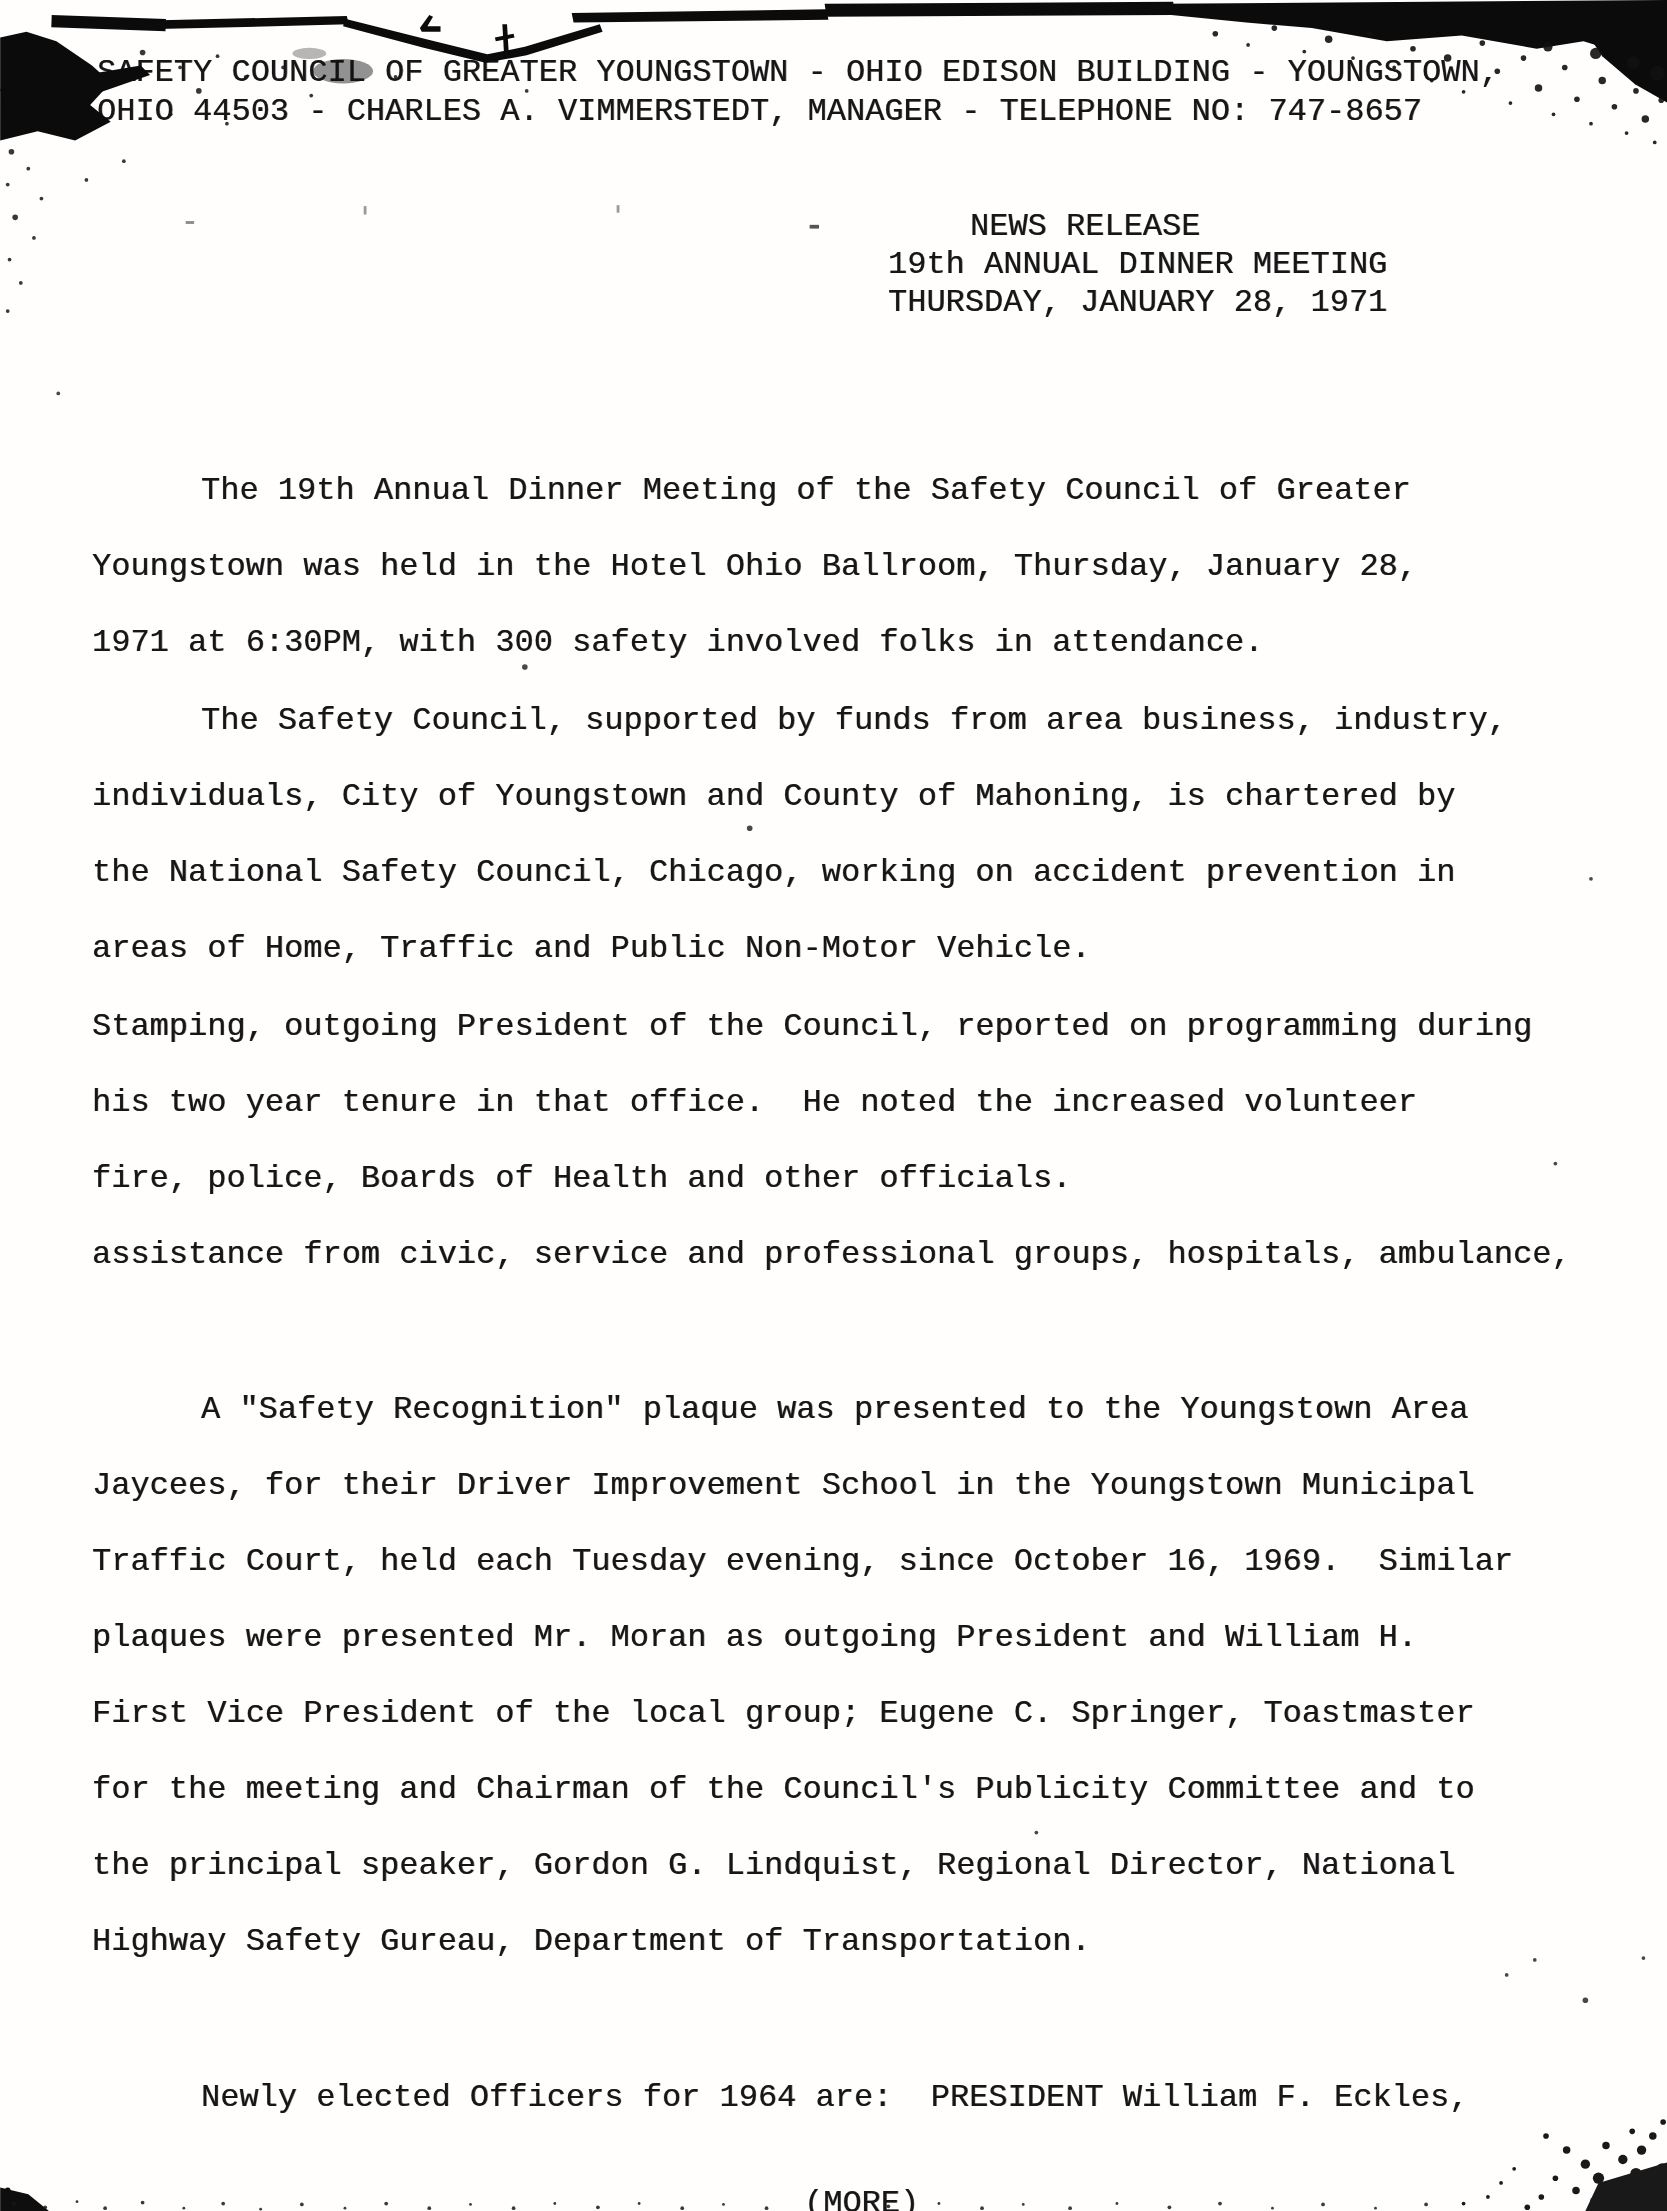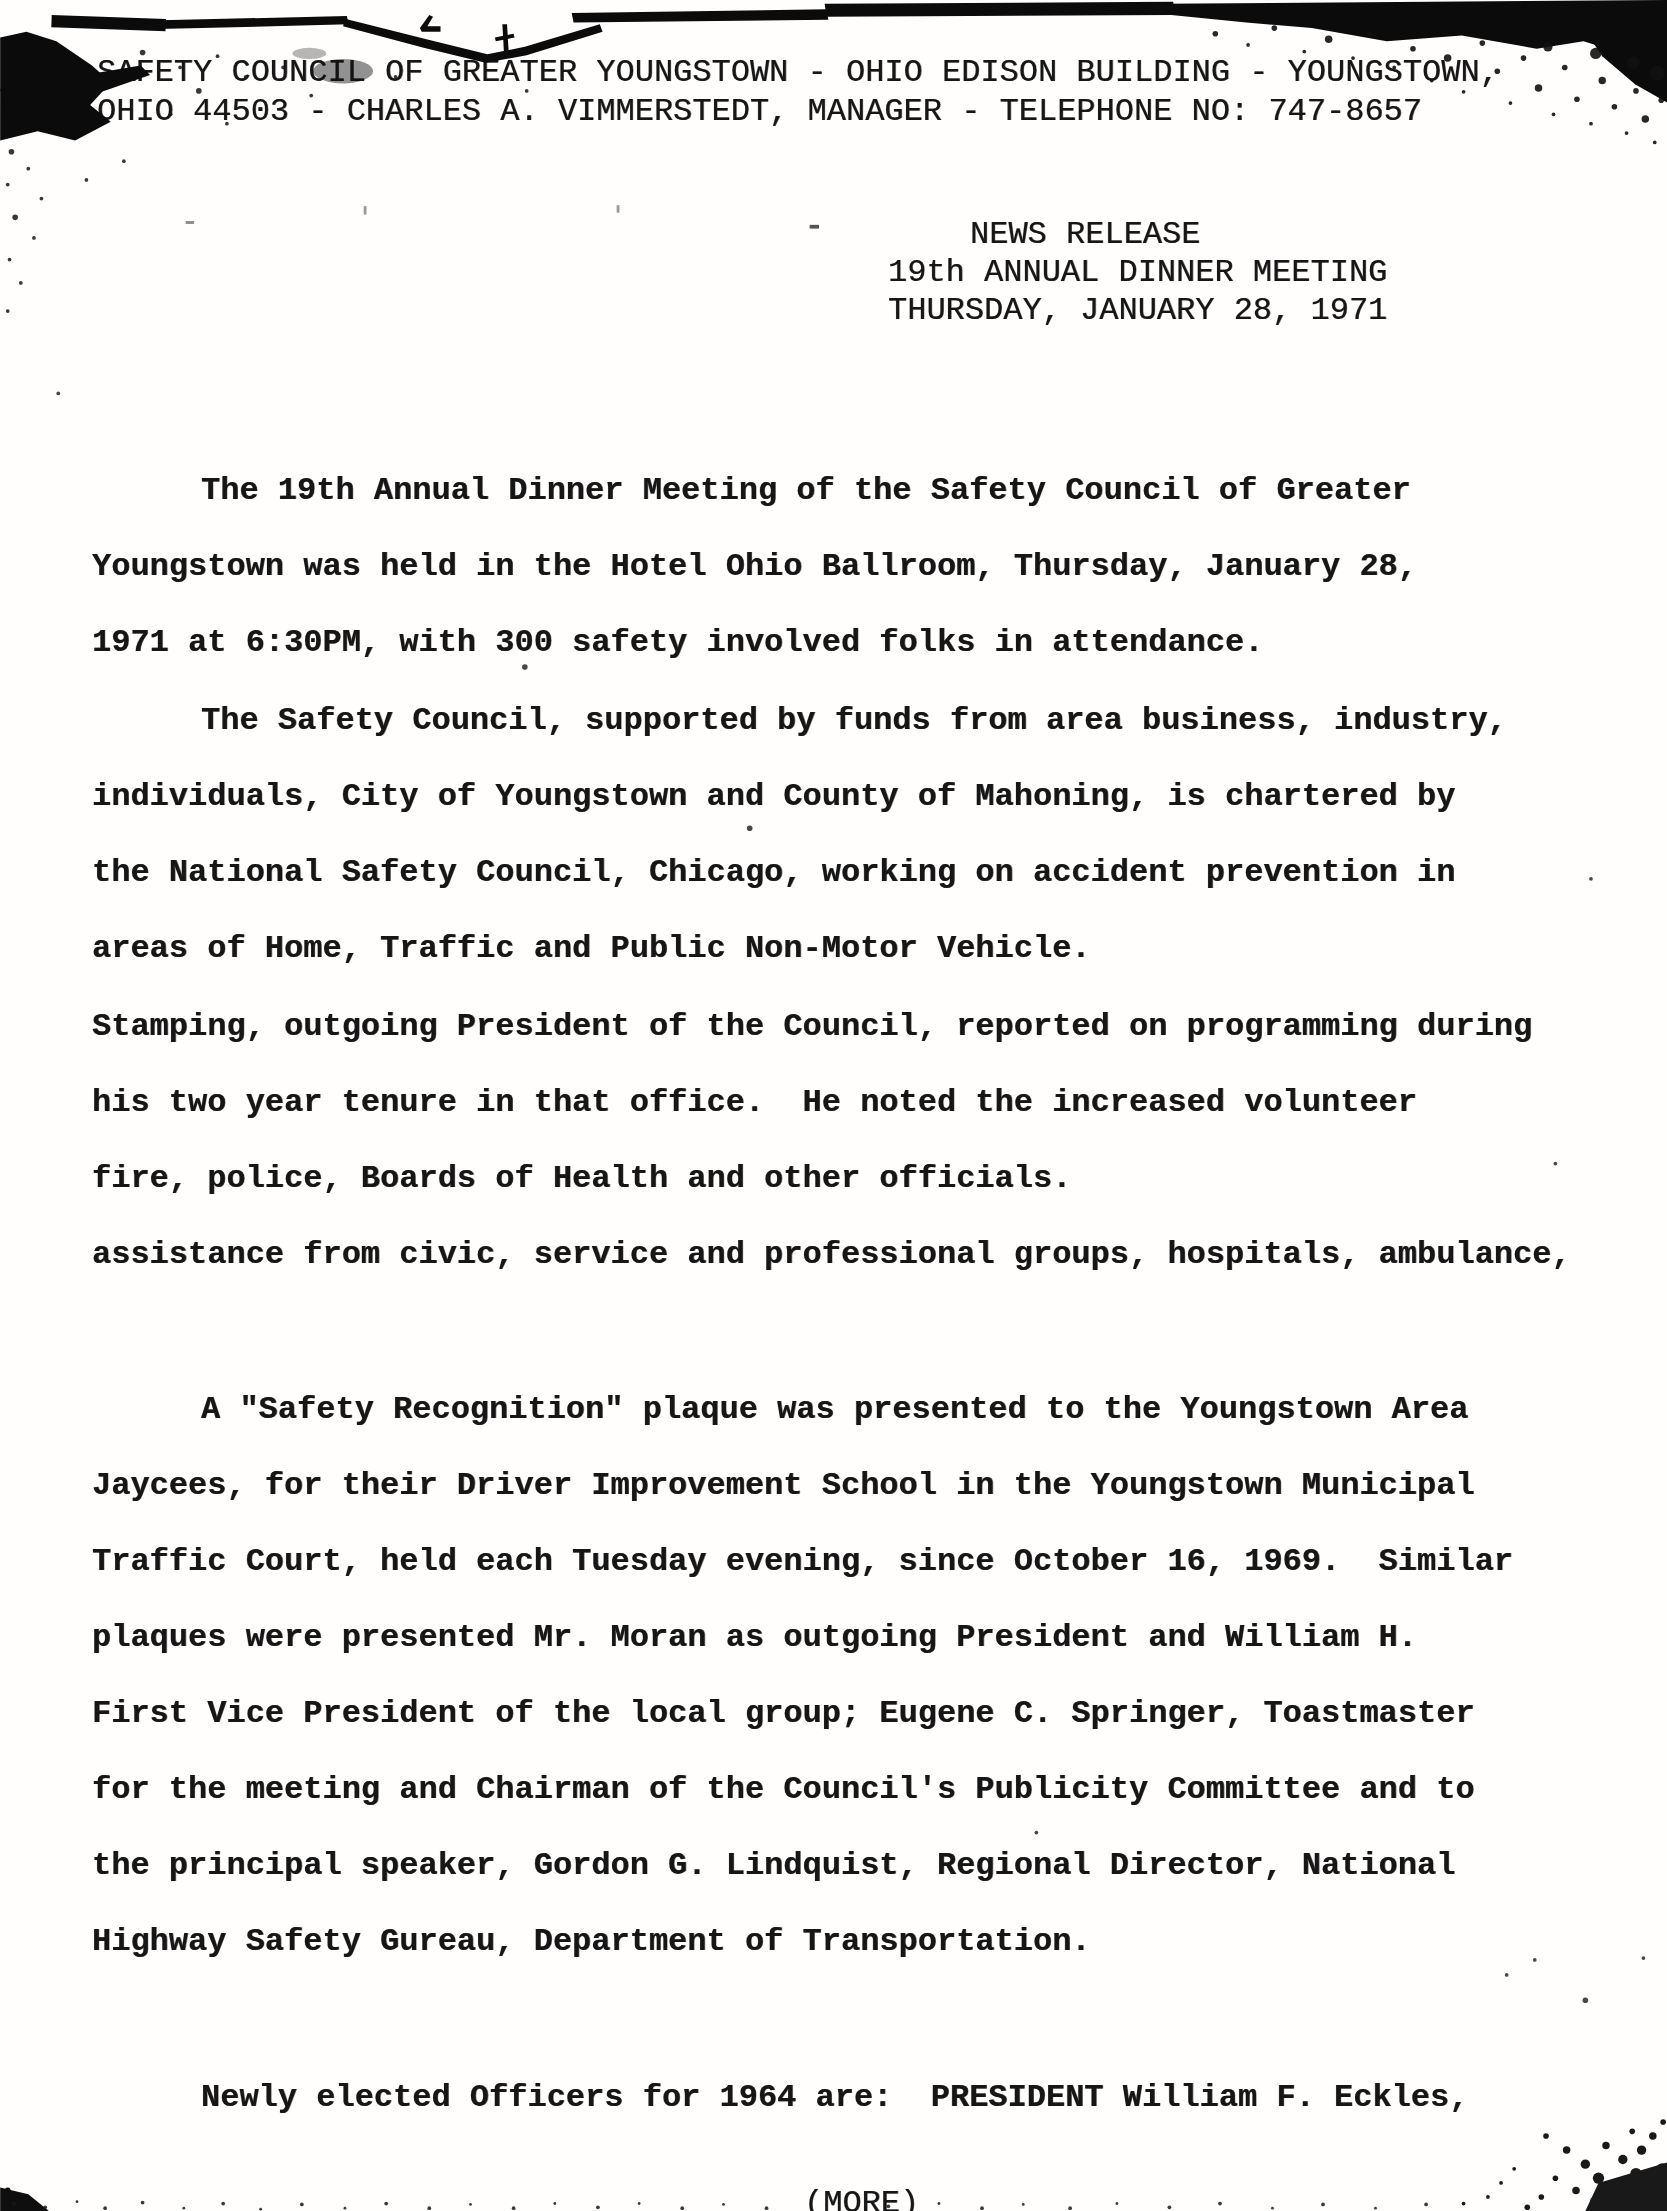--- a/index.html
+++ b/index.html
@@ -13,22 +13,22 @@
   }
   .txt{
     position:absolute;
     font-size:32px;
     text-shadow:0.6px 0.4px 0 rgba(22,22,22,0.55), -0.3px 0 0 rgba(22,22,22,0.25);
     filter:blur(0.2px);
   }
   .line{white-space:pre;}
   .letterhead{left:97px;top:53px;line-height:39px;}
   .release{left:888px;top:208px;line-height:38px;}
-  .release .first{padding-left:82px;margin-top:8px;}
-  .para{left:92px;line-height:76px;font-weight:bold;}
+  .release .first{padding-left:82px;}
+  .para{left:92px;line-height:76px;}
   .para .indent{padding-left:109px;}
   .p0{top:453px;}
   .p1{top:683px;}
   .p2{top:989px;}
   .p3{top:1372px;}
   .p4{top:2060px;}
   .footer{left:804px;top:2185px;line-height:38px;}
   .art{position:absolute;left:0;top:0;pointer-events:none;}
 </style>
 </head>

